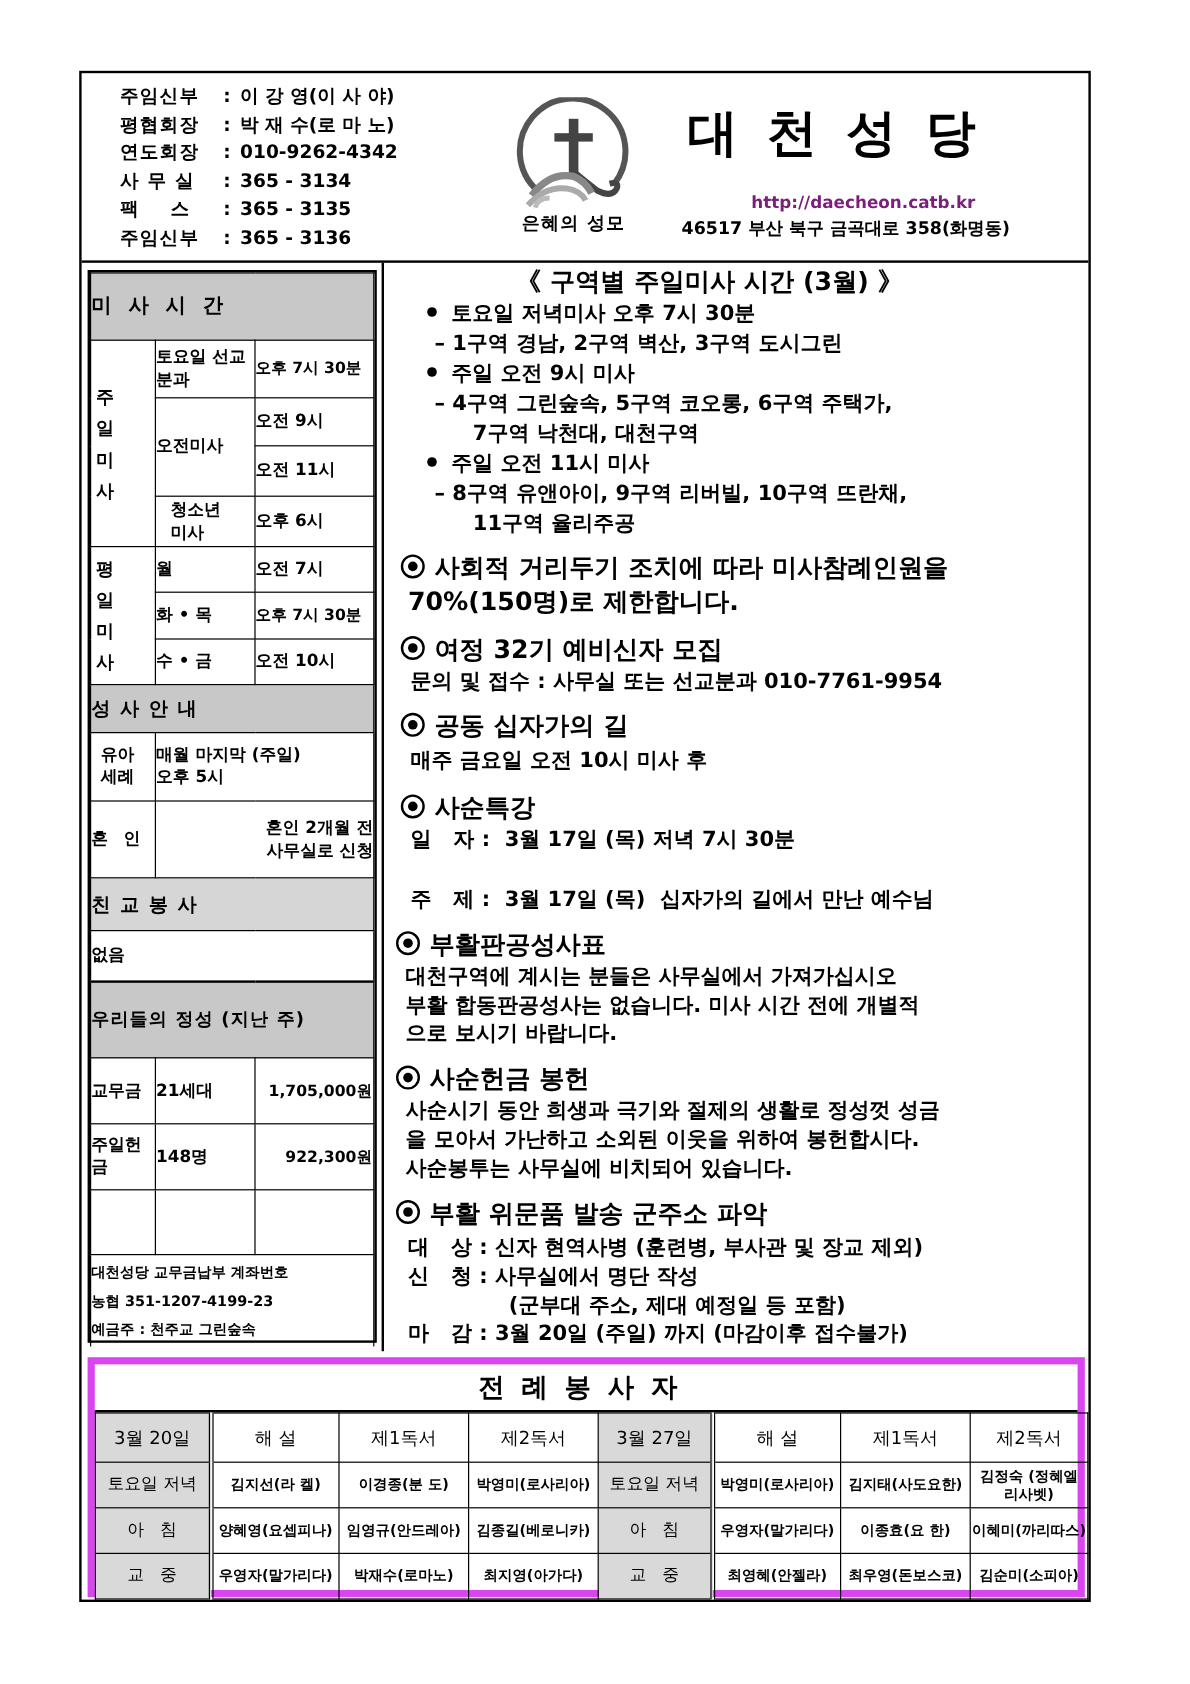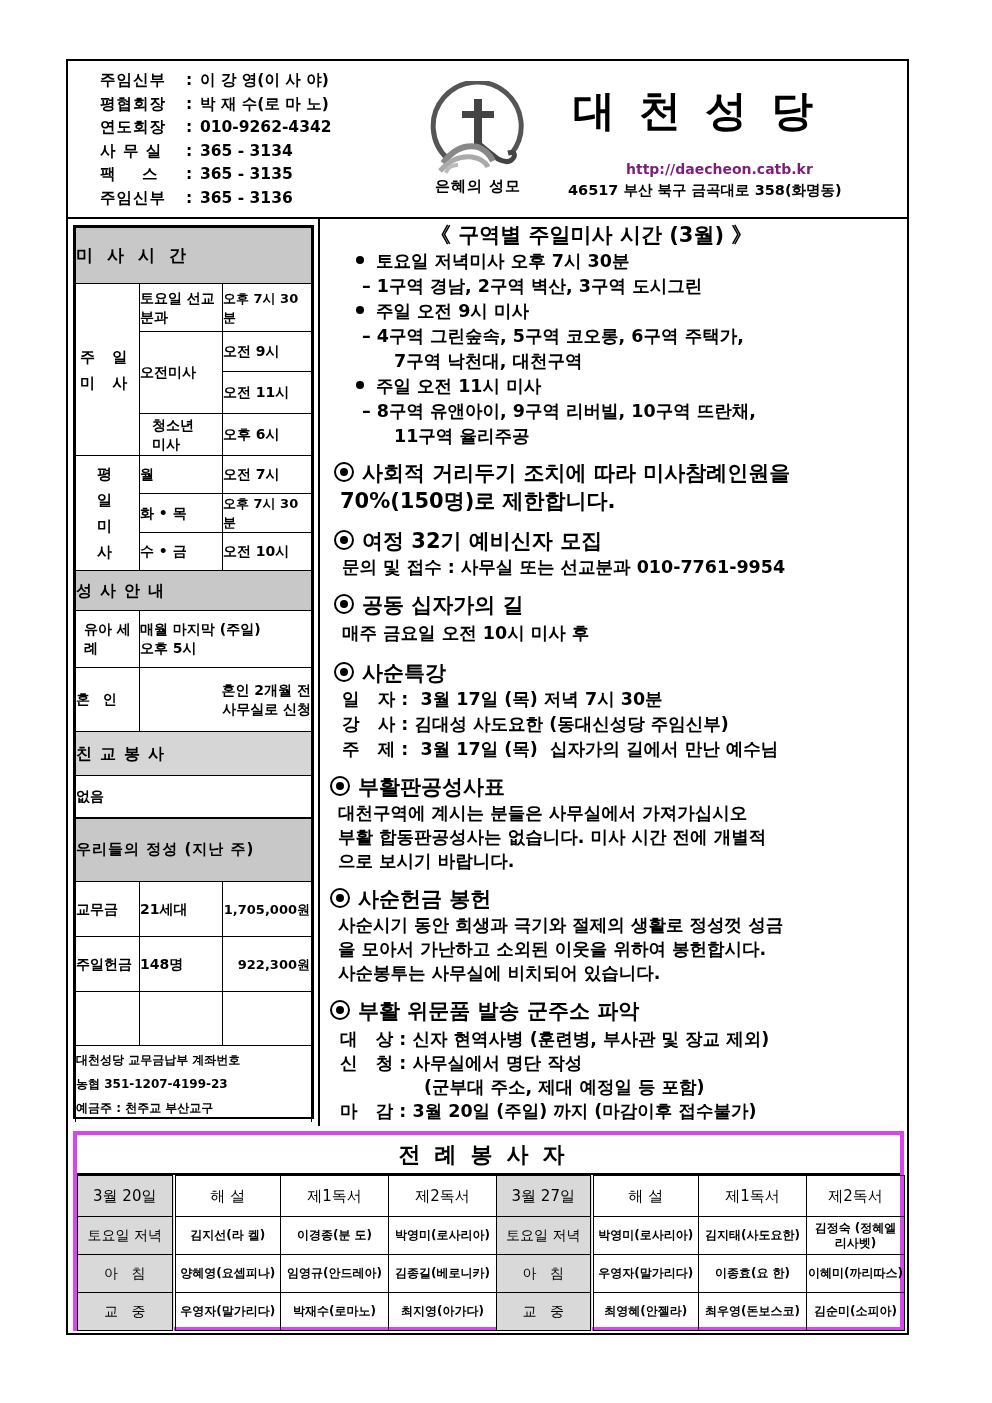--- a/index.html
+++ b/index.html
@@ -33,21 +33,21 @@
   .right-col { position: absolute; left: 252px; top: 158px; width: 587px; height: 907px; }
   .r-title { position: absolute; left: 110px; top: 2px; font-size: 21px; font-weight: bold; white-space: nowrap; }
   .r-line { position: absolute; white-space: nowrap; font-weight: bold; }
   .fs17 { font-size: 17.5px; }
   .fs21 { font-size: 21px; }
   .bullet { display: inline-block; width: 8px; height: 8px; border-radius: 50%; background: #000; margin-right: 12px; vertical-align: middle; position: relative; top: -2px; }
   .circ { display: inline-block; width: 20px; height: 20px; border: 2px solid #000; border-radius: 50%; position: relative; vertical-align: middle; margin-right: 8px; top: -2px; }
   .circ::after { content: ""; position: absolute; left: 4px; top: 4px; width: 8px; height: 8px; border-radius: 50%; background: #000; }
 
   
-  .servers { position: absolute; left: 5px; top: 1070px; width: 831px; height: 200px; border: 4px solid #d946ef; }
+  .servers { position: absolute; left: 5px; top: 1070px; width: 831px; height: 200px; border: 6px solid #d946ef; }
   .servers-title { height: 40px; border-bottom: 2px solid #000; text-align: center; font-size: 22px; font-weight: bold; letter-spacing: 14px; line-height: 40px; }
   table.srv { border-collapse: collapse; width: 827px; table-layout: fixed; }
   table.srv td { border: 1px solid #000; text-align: center; vertical-align: middle; font-size: 12px; font-weight: bold; height: 38px; line-height: 15px; }
   table.srv tr.hd td { font-size: 15px; font-weight: normal; height: 41px; }
   table.srv td.g { background: #d9d9d9; font-size: 14px; font-weight: normal; }
   table.srv td.dbl { border-right: 4px double #000; }
 </style>
 </head>
 <body>
 
@@ -122,21 +122,21 @@
           <td>오전 9시</td>
         </tr>
         <tr style="height:42px">
           <td>오전 11시</td>
         </tr>
         <tr style="height:42px">
           <td style="padding:0 12px">청소년 미사</td>
           <td>오후 6시</td>
         </tr>
         <tr style="height:38px">
-          <td rowspan="3" style="font-size:15px; letter-spacing:6px; line-height:26px; padding:0 21px;">평 일 미 사</td>
+          <td rowspan="3" style="font-size:15px; letter-spacing:6px; line-height:26px; padding:0 4px;">평 일 미 사</td>
           <td>월</td>
           <td>오전 7시</td>
         </tr>
         <tr style="height:39px">
           <td>화 • 목</td>
           <td style="font-size:13px">오후 7시 30분</td>
         </tr>
         <tr style="height:38px">
           <td>수 • 금</td>
           <td>오전 10시</td>
@@ -184,21 +184,21 @@
         </tr>
         <tr style="height:54px">
           <td></td>
           <td></td>
           <td></td>
         </tr>
         <tr>
           <td colspan="3" style="font-size:12px; line-height:24px; padding:2px 0; border-bottom:none">
             <div>대천성당 교무금납부 계좌번호</div>
             <div>농협 351-1207-4199-23</div>
-            <div>예금주 : 천주교 부산교구</div>
+            <div>예금주 : 천주교 그린숲속</div>
           </td>
         </tr>
       </tbody>
         </table>
     </div>
   </div>
 
   <div class="right-col">
     <div class="r-title">《 구역별 주일미사 시간 (3월) 》</div>
 
@@ -215,21 +215,20 @@
     <div class="r-line fs21" style="left:20px; top:268px">70%(150명)로 제한합니다.</div>
 
     <div class="r-line fs21" style="left:14px; top:308px"><span class="circ"></span><span>여정 32기 예비신자   모집</span></div>
     <div class="r-line fs17" style="left:22px; top:336px">문의 및 접수 : 사무실 또는 선교분과 010-7761-9954</div>
 
     <div class="r-line fs21" style="left:14px; top:372px"><span class="circ"></span><span>공동 십자가의 길</span></div>
     <div class="r-line fs17" style="left:22px; top:402px">매주 금요일  오전 10시 미사 후</div>
 
     <div class="r-line fs21" style="left:14px; top:440px"><span class="circ"></span><span>사순특강</span></div>
     <div class="r-line fs17" style="left:22px; top:468px; white-space:pre">일   자 :  3월 17일 (목) 저녁 7시 30분</div>
-    <div class="r-line fs17" style="left:22px; top:493px; white-space:pre">강   사 : 김대성 사도요한 (동대신성당 주임신부)</div>
     <div class="r-line fs17" style="left:22px; top:518px; white-space:pre">주   제 :  3월 17일 (목)  십자가의 길에서 만난 예수님</div>
 
     <div class="r-line fs21" style="left:10px; top:554px"><span class="circ"></span><span>부활판공성사표</span></div>
     <div class="r-line fs17" style="left:18px; top:582px">대천구역에 계시는 분들은 사무실에서 가져가십시오</div>
     <div class="r-line fs17" style="left:18px; top:606px">부활 합동판공성사는 없습니다. 미사 시간 전에 개별적</div>
     <div class="r-line fs17" style="left:18px; top:630px">으로 보시기 바랍니다.</div>
 
     <div class="r-line fs21" style="left:10px; top:666px"><span class="circ"></span><span>사순헌금 봉헌</span></div>
     <div class="r-line fs17" style="left:18px; top:694px">사순시기 동안 희생과 극기와 절제의 생활로 정성껏 성금</div>
     <div class="r-line fs17" style="left:18px; top:718px">을 모아서 가난하고 소외된 이웃을 위하여 봉헌합시다.</div>

